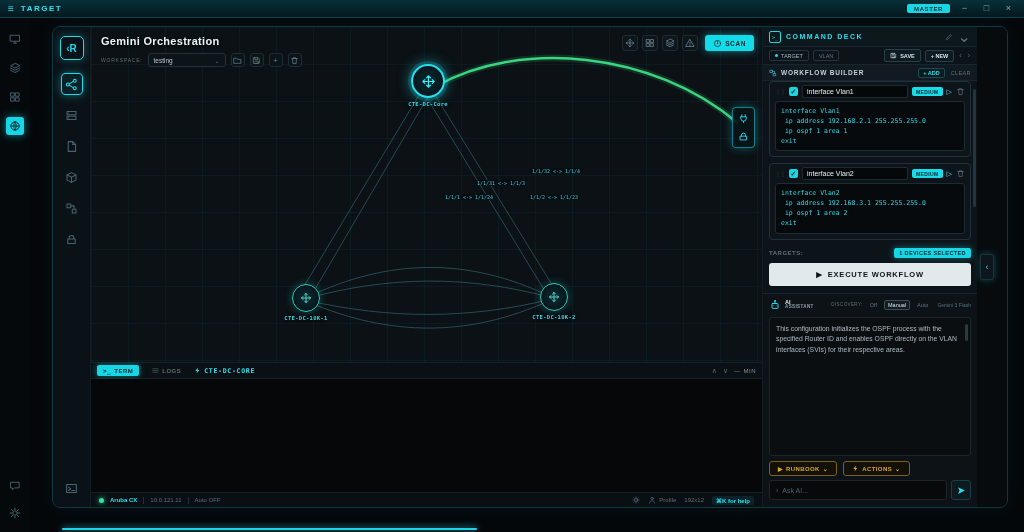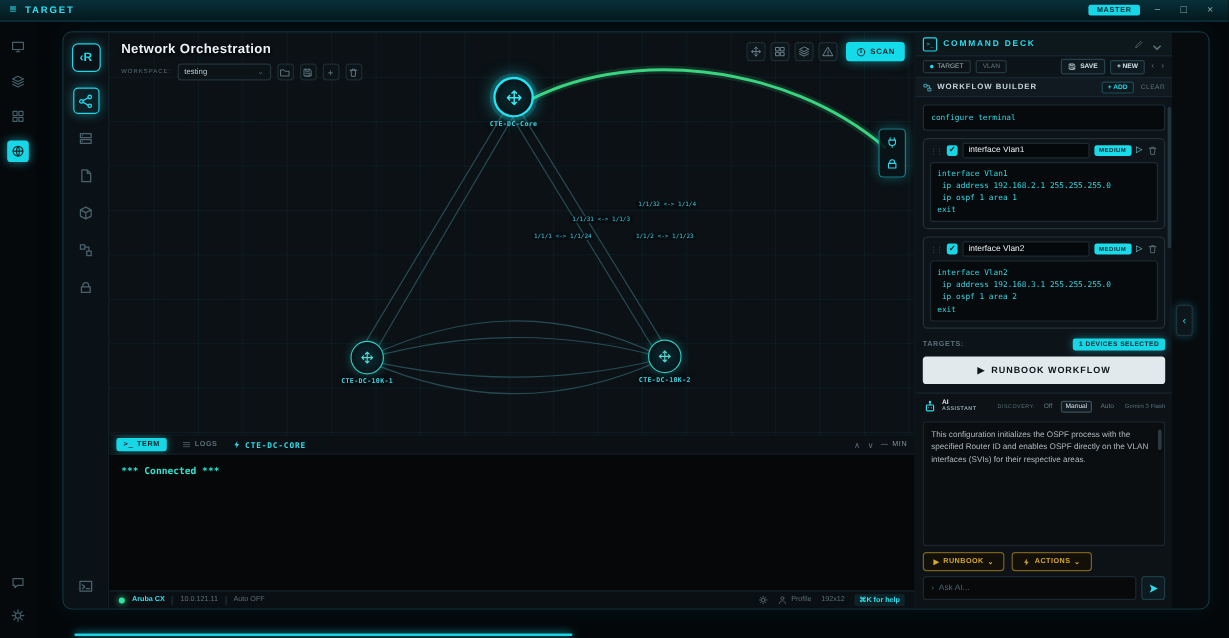--- a/index.html
+++ b/index.html
@@ -277,21 +277,21 @@
           <path d="M333 64 L458 269"></path>
           <path d="M217 272 C300 232 380 232 461 271"></path>
           <path d="M217 273 C300 250 380 250 461 272"></path>
           <path d="M217 275 C300 294 380 294 461 274"></path>
           <path d="M217 276 C300 312 380 312 461 275"></path>
         </g>
         <path d="M346 60 C430 12 565 24 650 97" stroke="#3ddc84" stroke-width="7" opacity="0.15" fill="none"></path>
         <path d="M346 60 C430 12 565 24 650 97" stroke="#3ddc84" stroke-width="2.5" opacity="0.95" fill="none"></path>
       </svg>
 
-      <div class="canvas-title">Network Orchestration</div>
+      <div class="canvas-title">Gemini Orchestration</div>
 
       <div class="ws-row">
         <span class="ws-label">WORKSPACE:</span>
         <div class="ws-select">
           <span class="val">testing</span>
           <span class="car">⌄</span>
         </div>
         <div class="ws-btn">
             <svg class="i" width="9" height="9" viewBox="0 0 16 16">
               <path d="M2 4h4.5L8 6h6v7H2z"></path>
@@ -408,21 +408,20 @@
         <div class="term-right">
           <span>∧</span>
           <span>∨</span>
           <span class="term-min">
             <span>—</span>
             <span>MIN</span>
           </span>
         </div>
       </div>
       <div class="term-body">
-        <div class="t-connected">*** Connected ***</div>
       </div>
     </div>
 
     <div class="statusbar">
       <span class="sb-dot"></span>
       <span class="sb-platform">Aruba CX</span>
       <span class="sb-sep"></span>
       <span>10.0.121.11</span>
       <span class="sb-sep"></span>
       <span>Auto OFF</span>
@@ -487,23 +486,20 @@
       <svg class="i" width="8" height="8" viewBox="0 0 16 16" style="color:#4fc3d4">
           <path d="M2.5 2.5h4.5v4.5H2.5z M9 9h4.5v4.5H9z M7 4.8h4.2V9"></path>
         </svg>
       <span class="wf-title">WORKFLOW BUILDER</span>
       <div class="wf-hbtns">
         <span class="wf-add">+ ADD</span>
         <span class="wf-clear">CLEAR</span>
       </div>
     </div>
 
-    <div class="codebox">
-      <pre>configure terminal</pre>
-    </div>
 
     <div class="step">
       <div class="step-head">
         <span class="drag">⋮⋮</span>
         <span class="chk">✓</span>
         <input class="step-name" value="interface Vlan1" style="">
         <span class="prio">MEDIUM</span>
         <span class="step-play">▷</span>
         <span class="step-trash">
             <svg class="i" width="9" height="9" viewBox="0 0 16 16">
@@ -542,21 +538,21 @@
 
     <div class="rp-scroll"></div>
 
     <div class="targets-row">
       <span class="targets-label">TARGETS:</span>
       <span class="targets-value">1 DEVICES SELECTED</span>
     </div>
 
     <div class="execute-btn">
       <span>▶</span>
-      <span>RUNBOOK WORKFLOW</span>
+      <span>EXECUTE WORKFLOW</span>
     </div>
 
     <div class="ai-sec">
       <div class="ai-head">
         <span class="ai-bot">
           <svg class="i" width="12" height="12" viewBox="0 0 16 16">
               <rect x="4" y="6" width="8" height="6.5" rx="1"></rect>
               <path d="M8 3v3"></path>
               <circle cx="8" cy="2.6" r=".7"></circle>
               <circle cx="6.4" cy="9" r=".6" fill="currentColor" stroke="none"></circle>

